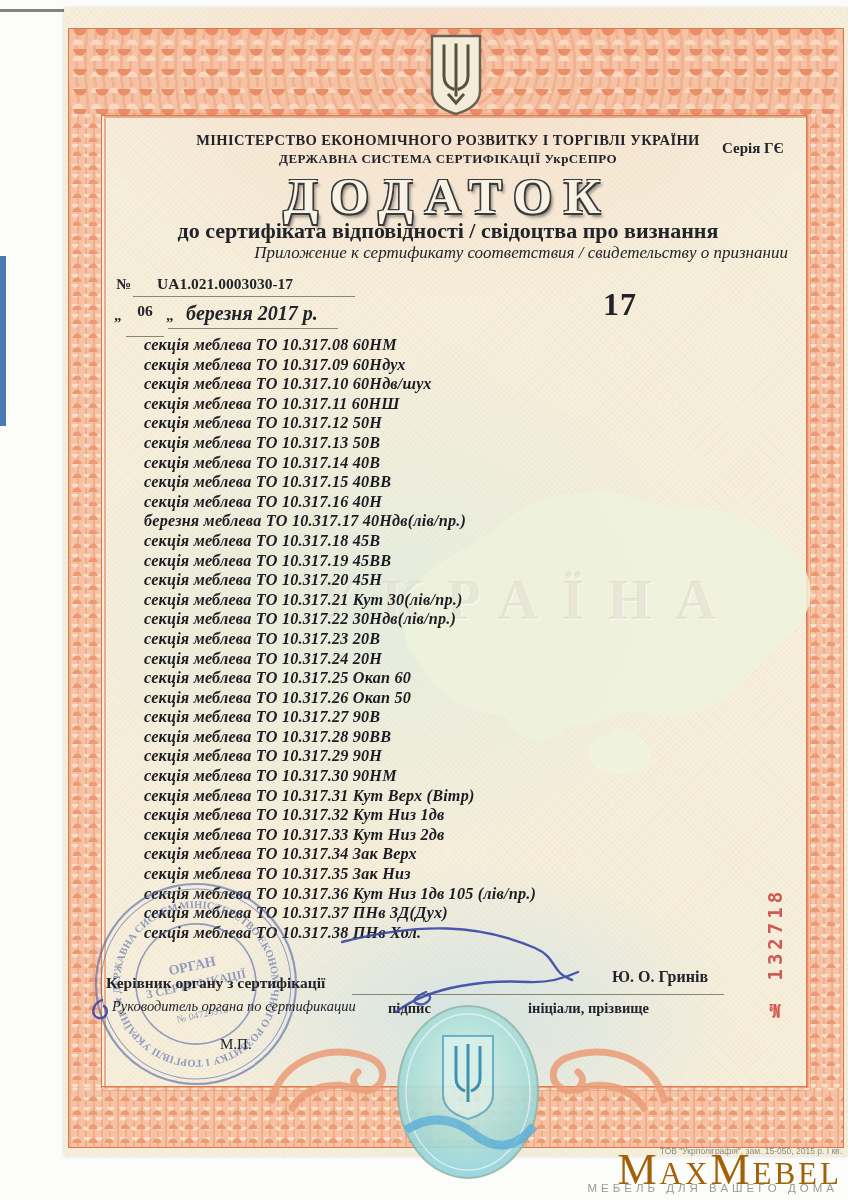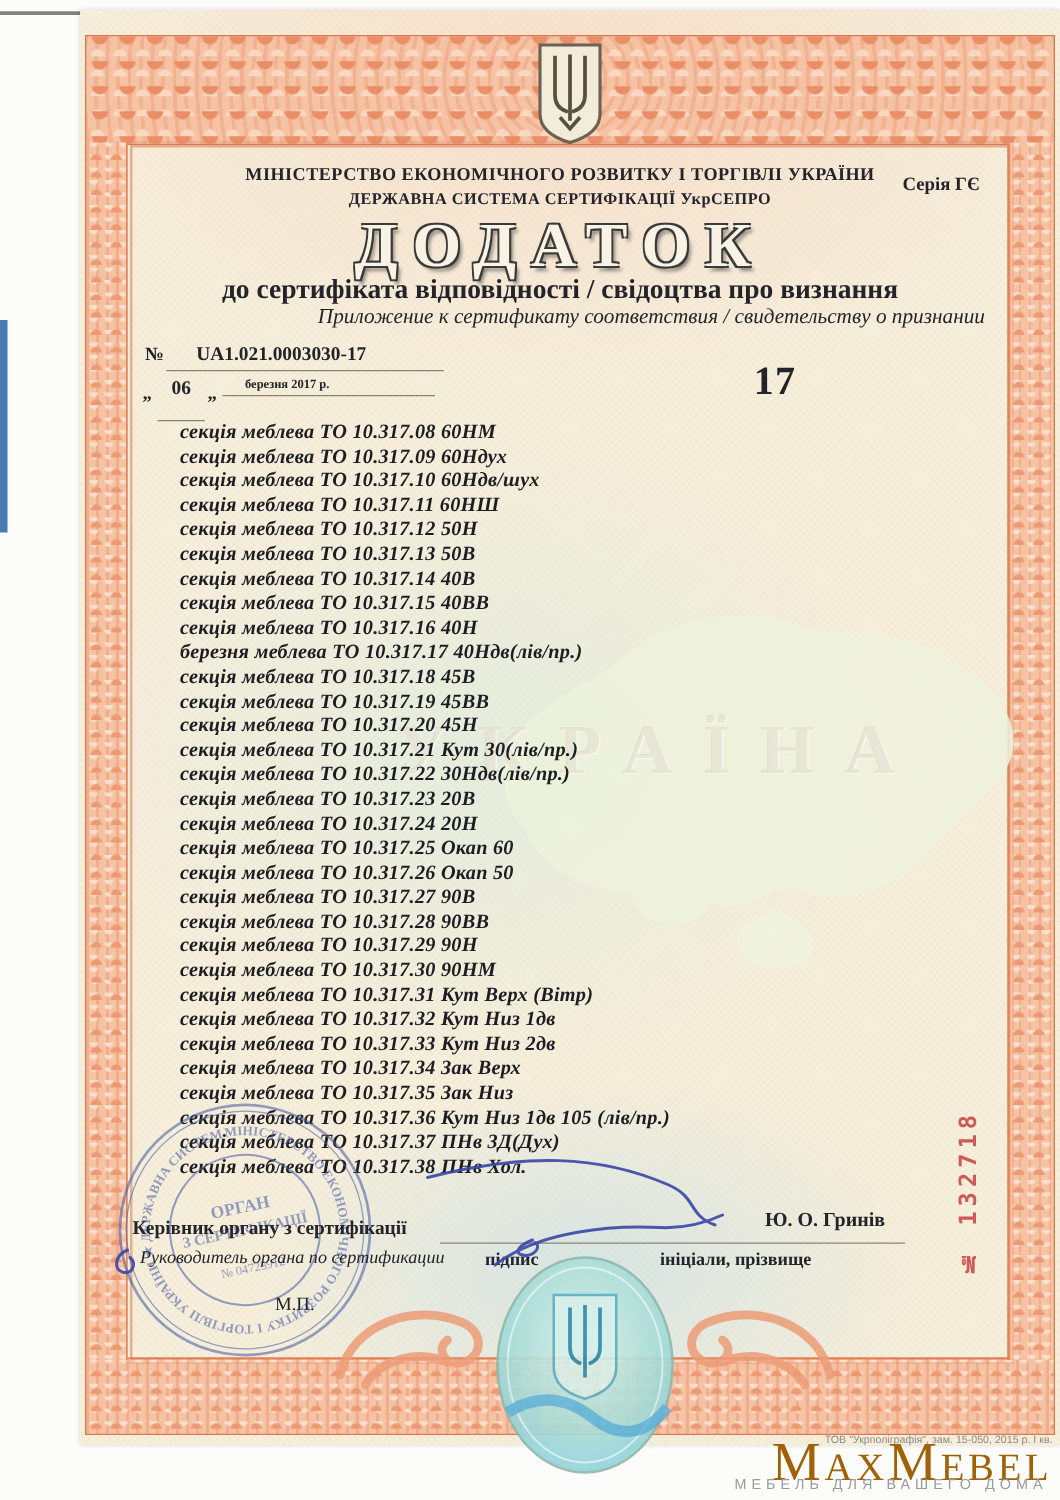--- a/index.html
+++ b/index.html
@@ -63,22 +63,22 @@
     font-size:17px;font-style:italic;}
 
   
   .num-label{position:absolute;left:116px;top:276px;font-size:15px;font-weight:bold;}
   .num-line{position:absolute;left:133px;top:275px;width:222px;border-bottom:1.5px solid #8b8474;
     font-size:15.5px;font-weight:bold;padding:0 0 3px 24px;box-sizing:border-box;}
   .date-q1{position:absolute;left:114px;top:307px;font-size:15px;font-weight:bold;}
   .date-day{position:absolute;left:126px;top:302px;width:38px;text-align:center;
     border-bottom:1.5px solid #8b8474;font-size:15.5px;font-weight:bold;padding-bottom:16px;}
   .date-q2{position:absolute;left:166px;top:307px;font-size:15px;font-weight:bold;}
-  .date-month{position:absolute;left:178px;top:302px;width:170px;border-bottom:1.5px solid #8b8474;
-    font-size:10px;font-weight:bold;padding:0 0 3px 18px;box-sizing:border-box;}
+  .date-month{position:absolute;left:168px;top:302px;width:170px;border-bottom:1.5px solid #8b8474;
+    font-size:20px;font-weight:bold;padding:0 0 3px 18px;box-sizing:border-box;font-style:italic;}
   .page-num{position:absolute;left:560px;top:286px;width:120px;text-align:center;
     font-size:32px;font-weight:bold;letter-spacing:1px;}
 
   
   .items{position:absolute;left:144px;top:336px;font-size:16.2px;font-weight:bold;
     line-height:19.6px;letter-spacing:.2px;color:#1c1c22;font-style:italic;}
   .item{white-space:nowrap;}
 
   
   .head-ua{position:absolute;left:106px;top:974px;font-size:15.5px;font-weight:bold;}

